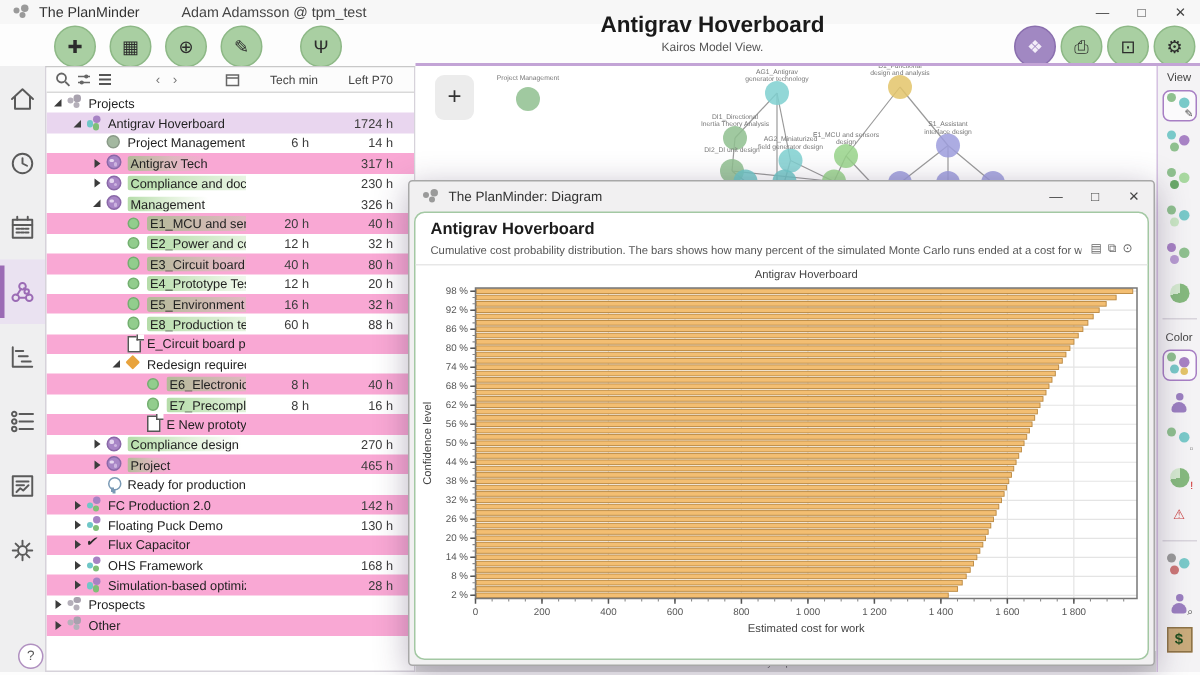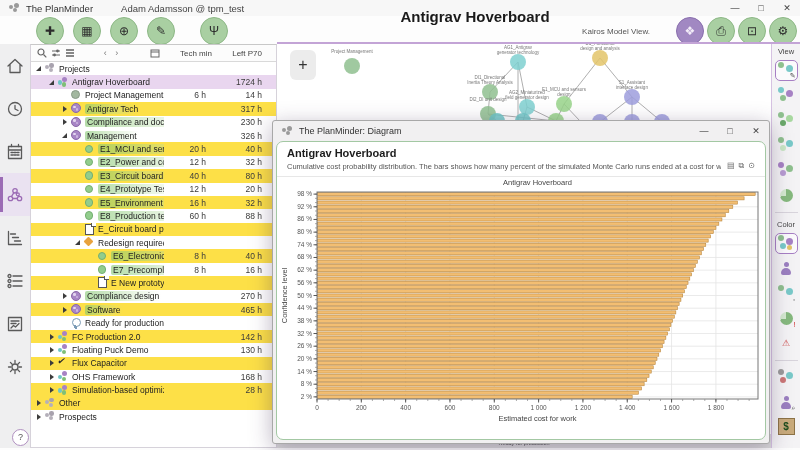--- a/index.html
+++ b/index.html
@@ -15,21 +15,21 @@
   
   .toolbar{position:absolute;top:17px;display:flex;gap:9px;align-items:center;}
   #toolbar-left{left:36px;}
   #toolbar-right{left:676px;gap:3px;}
   .tb-btn{width:26px;height:26px;border-radius:50%;background:#a9cfa2;border:1px solid #8db886;
           display:flex;align-items:center;justify-content:center;font-size:12px;color:#2c2c2c;}
   .tb-btn.accent{background:#a188c2;border-color:#8a6fae;color:#f2ecf8;}
   .tb-btn.spaced{margin-left:16px;}
   #center-header{position:absolute;left:300px;top:8px;width:350px;text-align:center;}
   #main-title{font-size:15px;font-weight:bold;color:#1a1a1a;}
-  #main-subtitle{font-size:8px;color:#555;margin-top:2px;text-align:right;}
+  #main-subtitle{font-size:8px;color:#555;margin-top:2px;}
   #purple-line{position:absolute;left:277px;top:42px;width:523px;height:2px;background:#c3a4d6;}
   
   #left-nav{position:absolute;left:0;top:44px;width:30px;height:404px;background:#efeff0;}
   .nav-item{position:relative;width:30px;height:43px;display:flex;align-items:center;justify-content:center;}
   .nav-item.sel{background:#eae2f1;}
   .nav-item.sel .selbar{position:absolute;left:0;top:4px;width:3px;height:35px;background:#9b6bb5;}
   .nav-item svg{width:20px;height:20px;}
   #help-btn{position:absolute;left:12px;top:429px;width:15px;height:15px;border:1px solid #b090c0;
             border-radius:50%;font-size:9px;color:#555;text-align:center;line-height:15px;background:#fff;}
   
@@ -38,21 +38,21 @@
   #tree-header{height:16px;display:flex;align-items:center;border-bottom:1px solid #d9d9d9;
                background:#fcfcfc;font-size:8px;color:#444;padding:0 0 0 4px;}
   #tree-header .hicon{margin:0 2px;display:flex;align-items:center;}
   #tree-header .sp{flex:1;}
   .col-head{text-align:right;}
   #col-min{width:50px;}
   #col-p70{width:50px;margin-right:14px;}
   #nav-arrows{color:#777;font-size:9px;letter-spacing:3px;}
   #tree-rows{overflow:hidden;height:386px;}
   .trow{height:13.4px;display:flex;align-items:center;font-size:8.5px;color:#222;}
-  .trow.stripe{background:#fde047;}
+  .trow.stripe{background:#f9a8d4;}
   .trow.sel{background:#e9d6ef;}
   .t-arrow{width:11px;display:flex;align-items:center;justify-content:center;flex:none;}
   .arr-col{width:0;height:0;border-left:4.5px solid #3c3c3c;border-top:3.5px solid transparent;border-bottom:3.5px solid transparent;}
   .arr-exp{width:0;height:0;border-bottom:5.5px solid #3c3c3c;border-left:5.5px solid transparent;}
   .t-icon{width:13px;height:11px;position:relative;flex:none;margin-right:2px;}
   .t-icon i{position:absolute;border-radius:50%;}
   .t-label{flex:1;white-space:nowrap;overflow:hidden;min-width:0;}
   .t-label .hl{background:linear-gradient(90deg,rgba(132,198,112,.6),rgba(175,218,155,.35) 55%,rgba(175,218,155,0));
                border-radius:2px;padding:0 2px;}
   .t-min,.t-p70{width:42px;text-align:right;color:#3c3c3c;flex:none;}
@@ -441,21 +441,21 @@
         </div>
         <div class="trow stripe">
           <span class="t-arrow" style="margin-left: 28px;">
             <i class="arr-col"></i>
           </span>
           <span class="t-icon">
             <i style="left: 0.5px; top: 0px; width: 10px; height: 10px; background: rgb(168, 134, 198); border: 1px solid rgb(138, 104, 168); box-sizing: border-box;"></i>
             <i style="left: 3px; top: 2.5px; width: 2.5px; height: 2.5px; background: rgb(228, 215, 239);"></i>
             <i style="left: 5.5px; top: 5px; width: 2.5px; height: 2.5px; background: rgb(205, 181, 224);"></i>
           </span>
-          <span class="t-label"><span class="hl">Software</span></span>
+          <span class="t-label"><span class="hl">Project</span></span>
           <span class="t-min"></span>
           <span class="t-p70">465 h</span>
         </div>
         <div class="trow">
           <span class="t-arrow" style="margin-left: 28px;"></span>
           <span class="t-icon">
             <i class="ic-bulb"></i>
             <i style="left: 3.5px; top: 7.5px; width: 2.5px; height: 3px; background: rgb(122, 154, 181); border-radius: 0px;"></i>
           </span>
           <span class="t-label"><span>Ready for production</span></span>
@@ -518,43 +518,43 @@
           </span>
           <span class="t-icon">
             <i style="left: 0.5px; top: 3.5px; width: 4.5px; height: 4.5px; background: rgb(111, 199, 199);"></i>
             <i style="left: 5px; top: 0px; width: 5px; height: 5px; background: rgb(167, 130, 196);"></i>
             <i style="left: 4.5px; top: 5.5px; width: 4.5px; height: 4.5px; background: rgb(127, 191, 119);"></i>
           </span>
           <span class="t-label"><span>Simulation-based optimization</span></span>
           <span class="t-min"></span>
           <span class="t-p70">28 h</span>
         </div>
-        <div class="trow stripe">
+        <div class="trow">
           <span class="t-arrow" style="margin-left: 2px;">
             <i class="arr-col"></i>
           </span>
           <span class="t-icon">
             <i style="left: 1px; top: 2px; width: 4px; height: 4px; background: rgb(181, 176, 186);"></i>
             <i style="left: 5px; top: 0px; width: 4.5px; height: 4.5px; background: rgb(168, 162, 174);"></i>
             <i style="left: 4.5px; top: 5px; width: 4px; height: 4px; background: rgb(181, 176, 186);"></i>
           </span>
-          <span class="t-label"><span>Other</span></span>
+          <span class="t-label"><span>Prospects</span></span>
           <span class="t-min"></span>
           <span class="t-p70"></span>
         </div>
-        <div class="trow">
+        <div class="trow stripe">
           <span class="t-arrow" style="margin-left: 2px;">
             <i class="arr-col"></i>
           </span>
           <span class="t-icon">
             <i style="left: 1px; top: 2px; width: 4px; height: 4px; background: rgb(181, 176, 186);"></i>
             <i style="left: 5px; top: 0px; width: 4.5px; height: 4.5px; background: rgb(168, 162, 174);"></i>
             <i style="left: 4.5px; top: 5px; width: 4px; height: 4px; background: rgb(181, 176, 186);"></i>
           </span>
-          <span class="t-label"><span>Prospects</span></span>
+          <span class="t-label"><span>Other</span></span>
           <span class="t-min"></span>
           <span class="t-p70"></span>
         </div>
       </div>
   </div>
 
   <div id="canvas">
     <div id="zoom-plus">+</div>
     <svg id="diagram-svg" width="494" height="404">
         <line x1="241" y1="18" x2="213" y2="48" stroke="#9a9a9a" stroke-width="0.8"></line>

